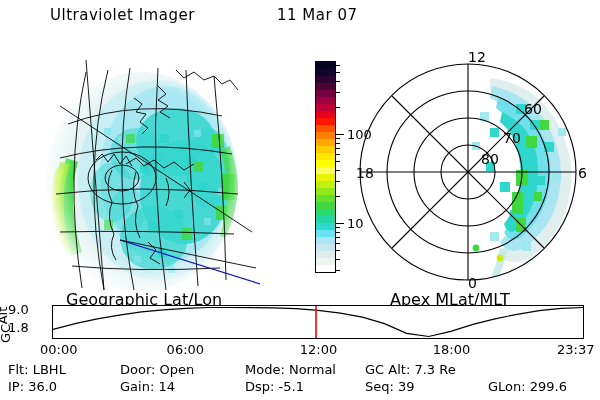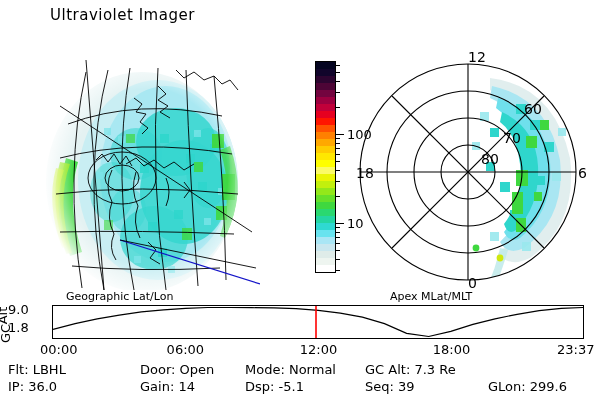--- a/index.html
+++ b/index.html
@@ -34,21 +34,21 @@
   .cb-tick{position:absolute;left:0;height:1px;background:#000;}
   .cb-tick.major{width:8px;}
   .cb-tick.minor{width:4px;}
   .cb-lab{position:absolute;left:11px;font-size:13px;transform:translateY(-50%);white-space:nowrap;}
 
   
   #polar-panel{left:340px;top:42px;width:256px;height:248px;}
   #polar-svg{display:block;}
 
   
-  .panel-caption{font-size:11px;white-space:nowrap;top:290px;}
+  .panel-caption{font-size:16px;white-space:nowrap;top:290px;}
   #geo-caption{left:66px;}
   #polar-caption{left:390px;}
 
   
   #orbit-wrap{left:0;top:304px;width:600px;height:52px;}
   #orbit-ylab{position:absolute;left:3px;top:0px;width:16px;height:40px;}
   #orbit-ylab span{position:absolute;font-size:13px;white-space:nowrap;
       transform:rotate(-90deg);transform-origin:50% 50%;}
   #orbit-ylab .l1{left:-9px;top:4px;}
   #orbit-ylab .l2{left:-7px;top:22px;}
@@ -59,32 +59,33 @@
       border:1px solid #000;box-sizing:border-box;background:#fff;}
   #orbit-svg{display:block;}
   .orbit-xlab{position:absolute;top:38px;font-size:13px;white-space:nowrap;}
 
   
   #status{left:0;top:362px;width:600px;height:38px;}
   .st-cell{position:absolute;font-size:13px;white-space:nowrap;}
   .st-r0{top:0;}
   .st-r1{top:17px;}
   .st-c0{left:8px;}
-  .st-c1{left:120px;margin-left:20px;}
+  .st-c1{left:120px;}
   .st-c2{left:245px;}
   .st-c3{left:365px;}
   .st-c4{left:488px;}
 </style>
 </head>
 <body>
 
 <div id="root">
 
   <div class="abs" id="header">
     <span id="hdr-title">Ultraviolet Imager</span>
+    <span id="hdr-date">11 Mar 07</span>
   </div>
 
   <div class="abs" id="geo-panel">
     <svg id="geo-svg" width="252" height="248" viewBox="0 0 252 248">
       <defs>
         <radialGradient id="diskFade" cx="0.55" cy="0.48" r="0.55">
           <stop offset="0%" stop-color="#ffffff" stop-opacity="0"></stop>
           <stop offset="72%" stop-color="#ffffff" stop-opacity="0"></stop>
           <stop offset="100%" stop-color="#ffffff" stop-opacity="1"></stop>
         </radialGradient>

